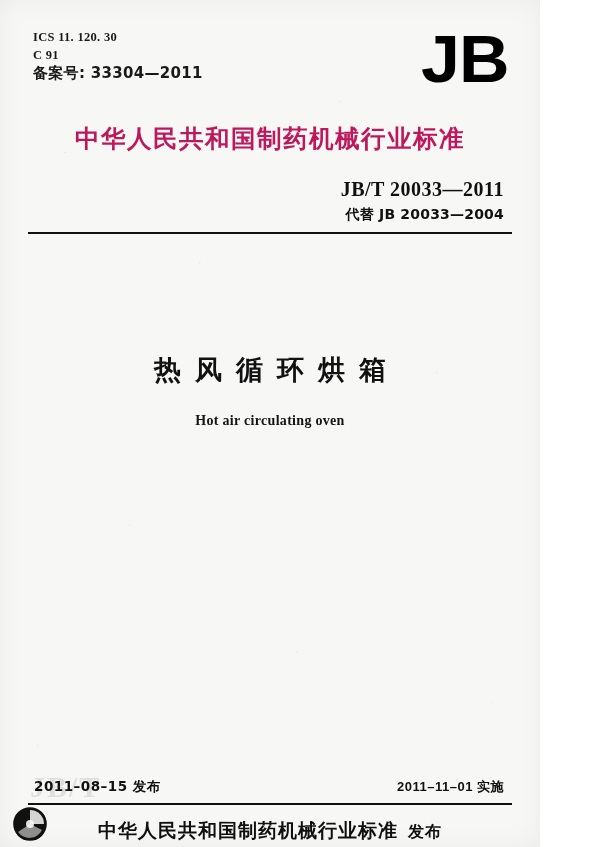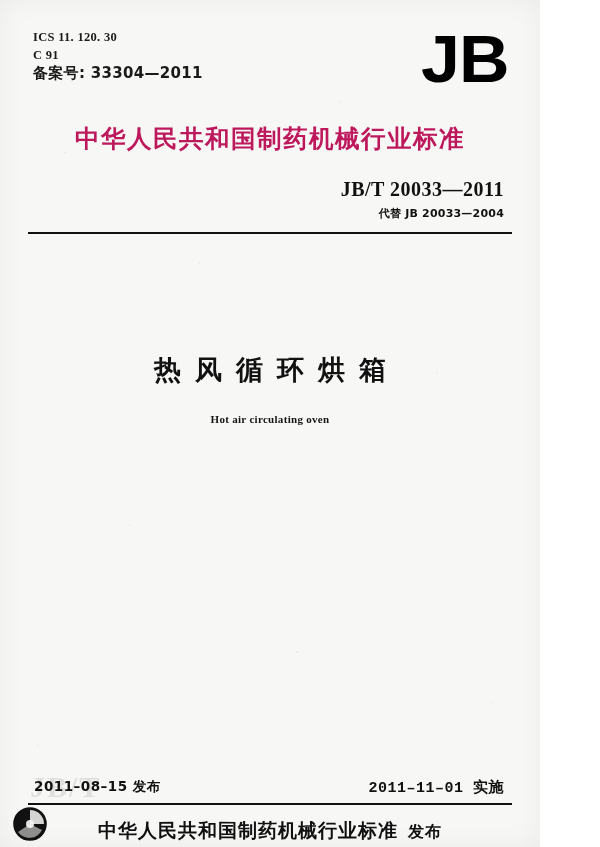--- a/index.html
+++ b/index.html
@@ -96,21 +96,21 @@
     color: #111;
     margin-left: 16px;
   }
   .std-replace {
     position: absolute;
     right: 36px;
     top: 206px;
     text-align: right;
     font-family: "DejaVu Sans", sans-serif;
     font-weight: bold;
-    font-size: 11px;
+    font-size: 14px;
     letter-spacing: 0.2px;
     color: #111;
   }
 
   .rule-top {
     position: absolute;
     left: 28px;
     right: 28px;
     top: 232px;
     height: 2px;
@@ -130,43 +130,43 @@
     text-indent: 14px;
     color: #111;
   }
   .doc-title-en {
     position: absolute;
     left: 0; right: 0;
     top: 413px;
     text-align: center;
     font-family: "Liberation Serif", serif;
     font-weight: bold;
-    font-size: 11px;
+    font-size: 14px;
     letter-spacing: 0.3px;
     color: #151515;
   }
 
   
   .date-issue {
     position: absolute;
     left: 34px;
     top: 778px;
     font-family: "DejaVu Sans", sans-serif;
     font-weight: bold;
     font-size: 13.5px;
     letter-spacing: 0.5px;
     color: #111;
   }
   .date-impl {
     position: absolute;
     right: 36px;
     top: 778px;
-    font-family: Liberation Mono, monospace;
-    font-weight: bold;
-    font-size: 15px;
+    font-family: Liberation Sans, sans-serif;
+    font-weight: bold;
+    font-size: 13px;
     letter-spacing: 0.5px;
     color: #111;
   }
   .rule-bottom {
     position: absolute;
     left: 28px;
     right: 28px;
     top: 803px;
     height: 2px;
     background: #111;

